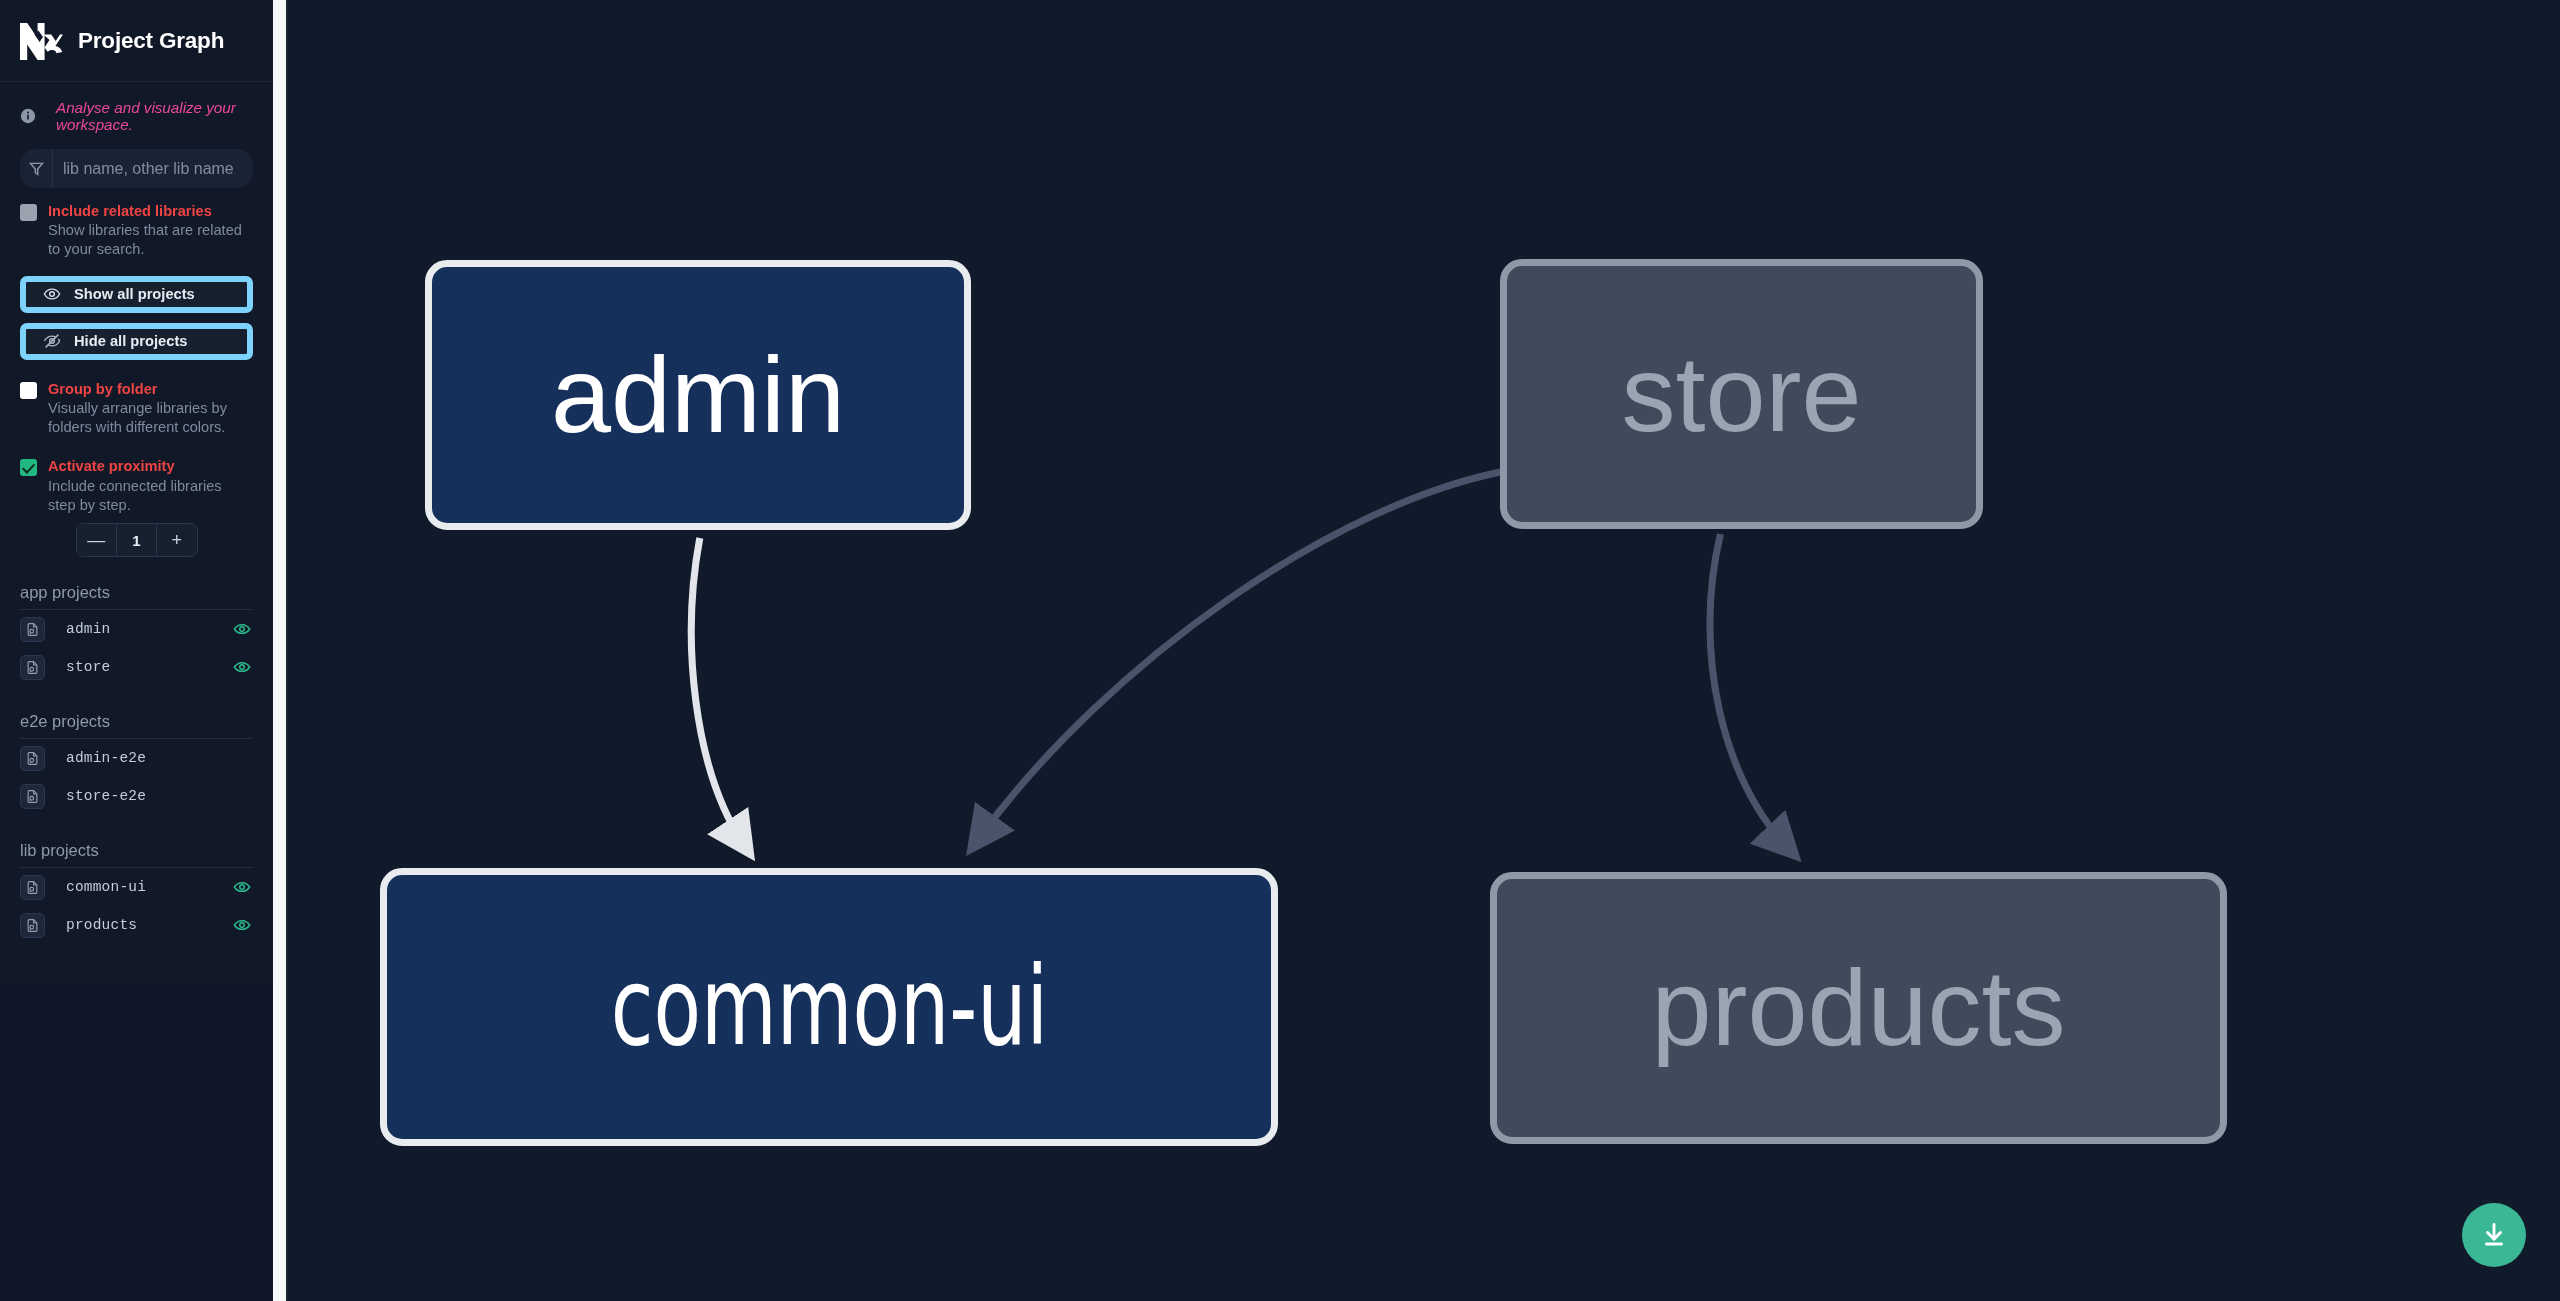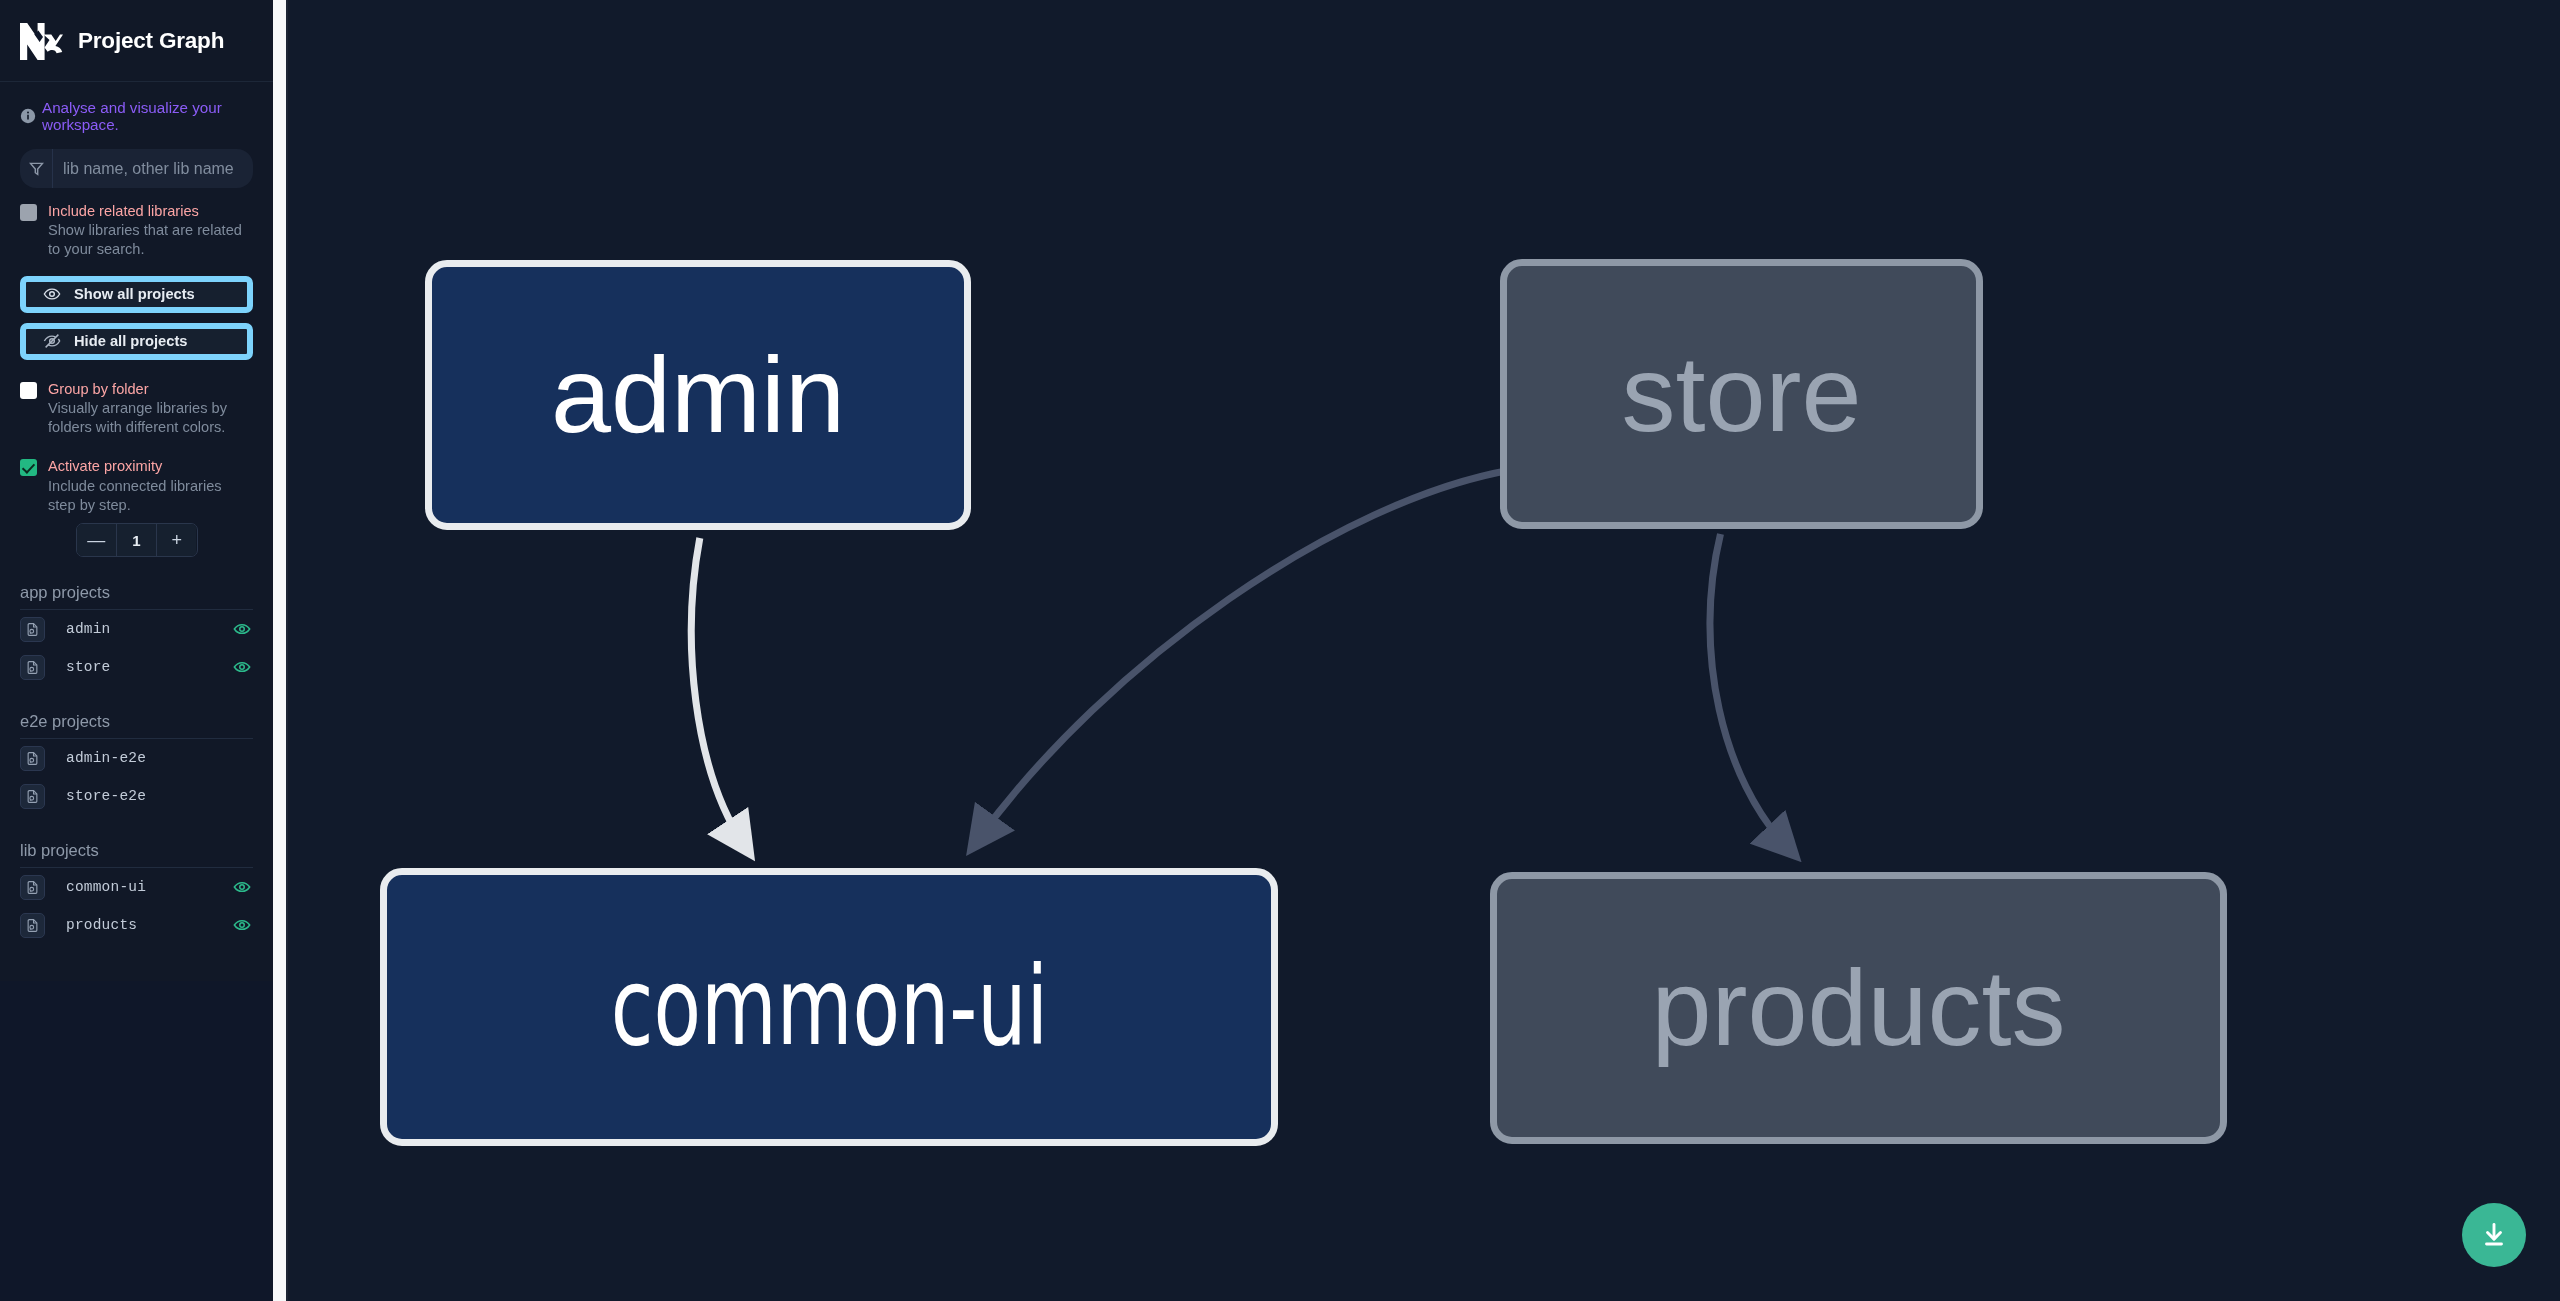--- a/index.html
+++ b/index.html
@@ -27,23 +27,23 @@
     gap: 14px;
   }
   .nx-logo { width: 46px; height: 42px; flex: 0 0 46px; display:block; }
   .sb-title {
     color: #ffffff; font-size: 22.5px; font-weight: 700;
     letter-spacing: -0.2px; white-space: nowrap;
   }
   .monitor-icon { margin-left: 12px; width: 22px; height: 22px; display:block; }
 
   .sb-tagline {
-    display: flex; align-items: center; gap: 6px;
+    display: flex; align-items: center; gap: 20px;
     padding: 17px 20px 16px 20px;
-    color: #8b5cf6; font-size: 15.2px;
+    color: #ec4899; font-size: 15.2px; font-style: italic;
   }
   .info-icon { width: 16px; height: 16px; flex: 0 0 16px; display:block; }
 
   .sb-body { padding: 0 20px; }
 
   .filter-box {
     position: relative;
     display: flex; align-items: center;
     height: 39px;
     background: #1a2335;
@@ -77,21 +77,21 @@
   .cbox.grey { background: #9ca3ae; }
   .cbox.white { background: #ffffff; }
   .cbox.green { background: #22b882; }
   .cbox.green::after {
     content: ""; position: absolute;
     left: 5px; top: 2px; width: 5px; height: 10px;
     border: solid #0b2a20; border-width: 0 2.2px 2.2px 0;
     transform: rotate(43deg);
   }
   .check-txt { flex: 1; }
-  .check-title { color: #fca5a5; font-size: 14.6px; font-weight: 400; line-height: 1.25; }
+  .check-title { color: #ef4444; font-size: 14.6px; font-weight: 700; line-height: 1.25; }
   .check-desc  { color: #7f8b9c; font-size: 14.6px; line-height: 1.32; margin-top: 1px; }
 
   .btn-wide {
     display: flex; align-items: center; gap: 13px;
     width: 100%; height: 37px;
     background: #16202f; border: 6px solid #7dd3fc;
     border-radius: 7px;
     padding: 0 17px;
     margin-bottom: 10px;
     cursor: pointer;

